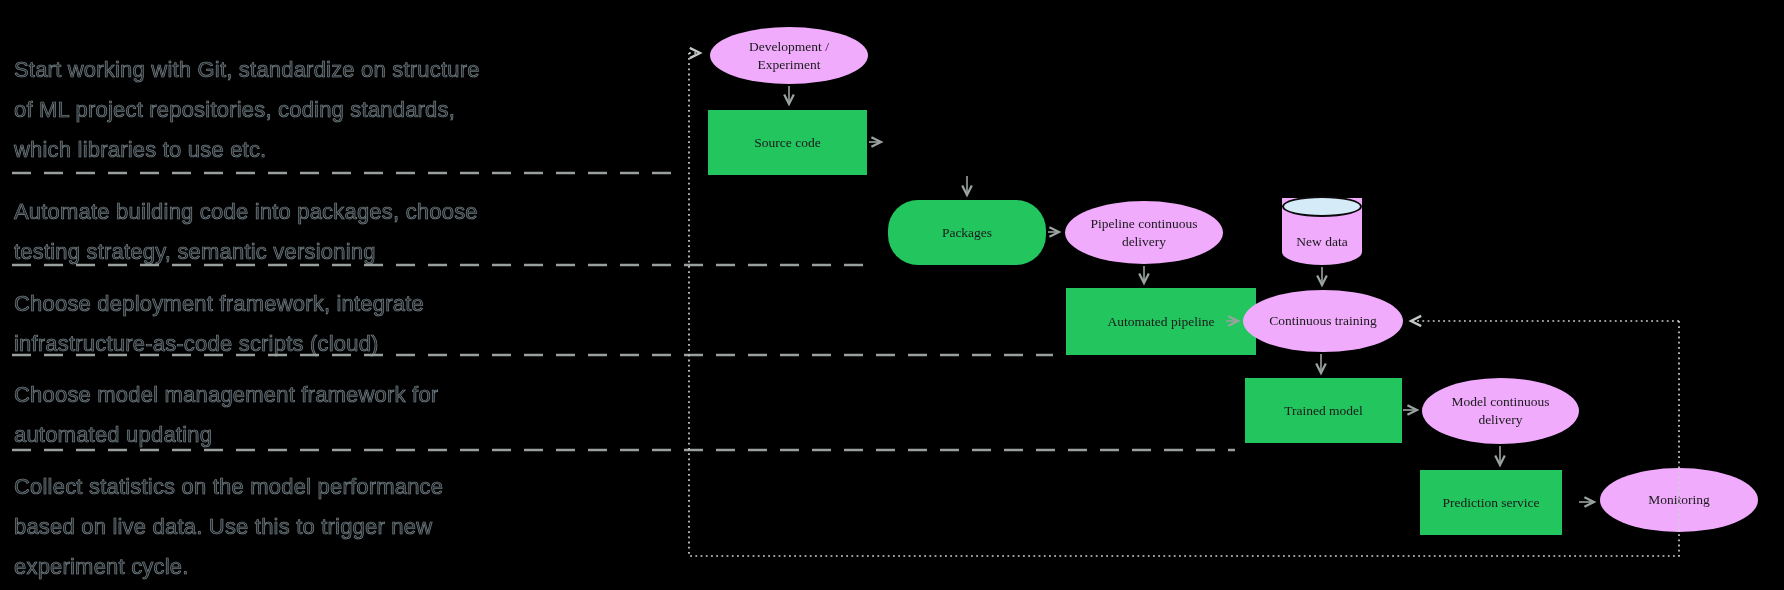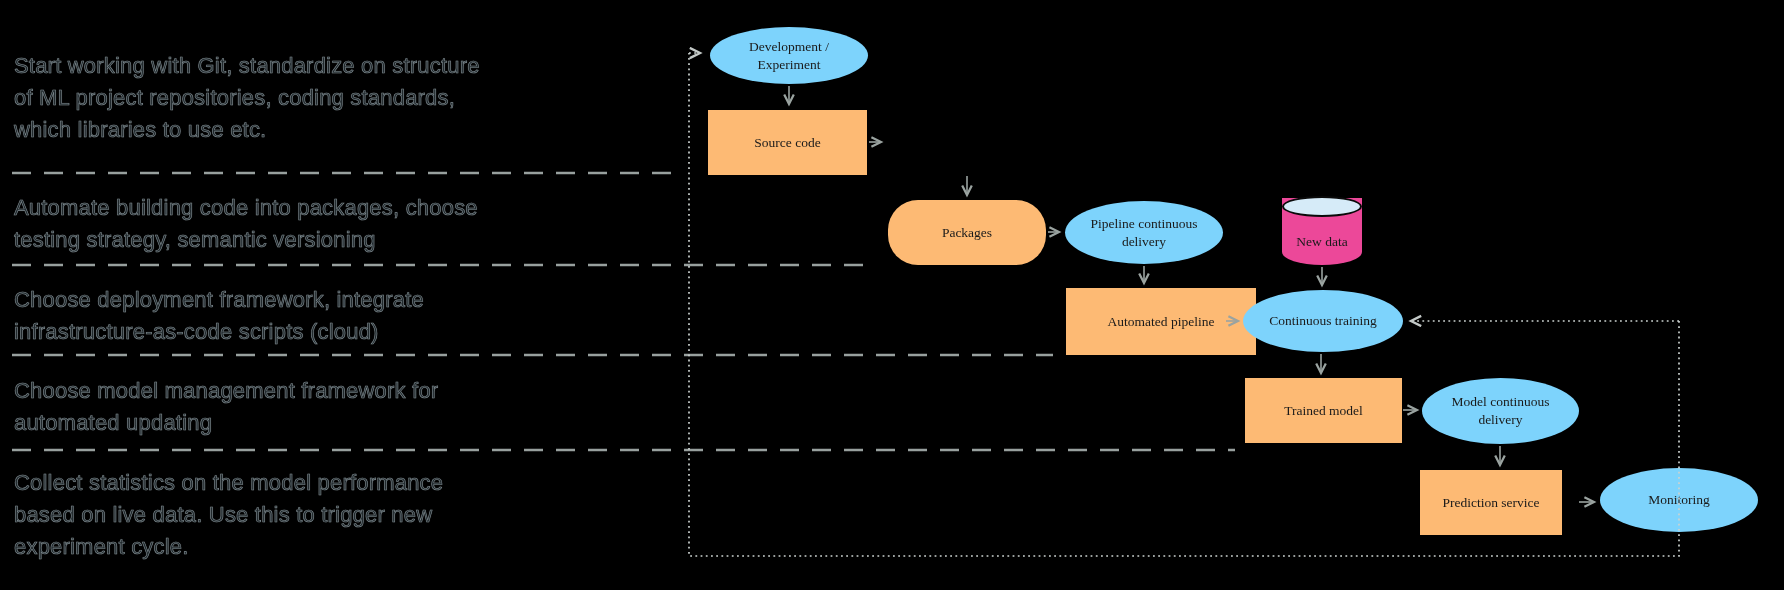--- a/index.html
+++ b/index.html
@@ -13,51 +13,51 @@
     width: 1784px; height: 590px;
     background: #000;
     font-family: "Liberation Sans", sans-serif;
   }
   
   .note {
     position: absolute;
     left: 14px;
     width: 600px;
     font-size: 22px;
-    line-height: 32px;
+    line-height: 40px;
     letter-spacing: 0.2px;
     white-space: pre-line;
     color: #20282c;
     -webkit-text-stroke: 0.6px #7d898e;
     text-shadow: 0 0 1px rgba(140,150,156,0.55);
   }
   
   .node {
     position: absolute;
     display: flex;
     align-items: center;
     justify-content: center;
     text-align: center;
     font-family: "Liberation Serif", serif;
     font-size: 13.5px;
     line-height: 1.3;
     color: #1a1a1a;
     box-sizing: border-box;
   }
   .node.ellipse {
-    background: #7dd3fc;
+    background: #f0abfc;
     border-radius: 50%;
     padding: 0 22px;
   }
   .node.rect {
-    background: #fdba74;
+    background: #22c55e;
     padding: 0 10px;
   }
   .node.cylinder {
-    background: #ec4899;
+    background: #f0abfc;
     border-radius: 0 0 40px 40px / 0 0 13px 13px;
     align-items: flex-end;
     padding-bottom: 14px;
   }
   .node.cylinder::before {
     content: "";
     position: absolute;
     left: 0; right: 0; top: -2px;
     height: 21px;
     border-radius: 50%;

